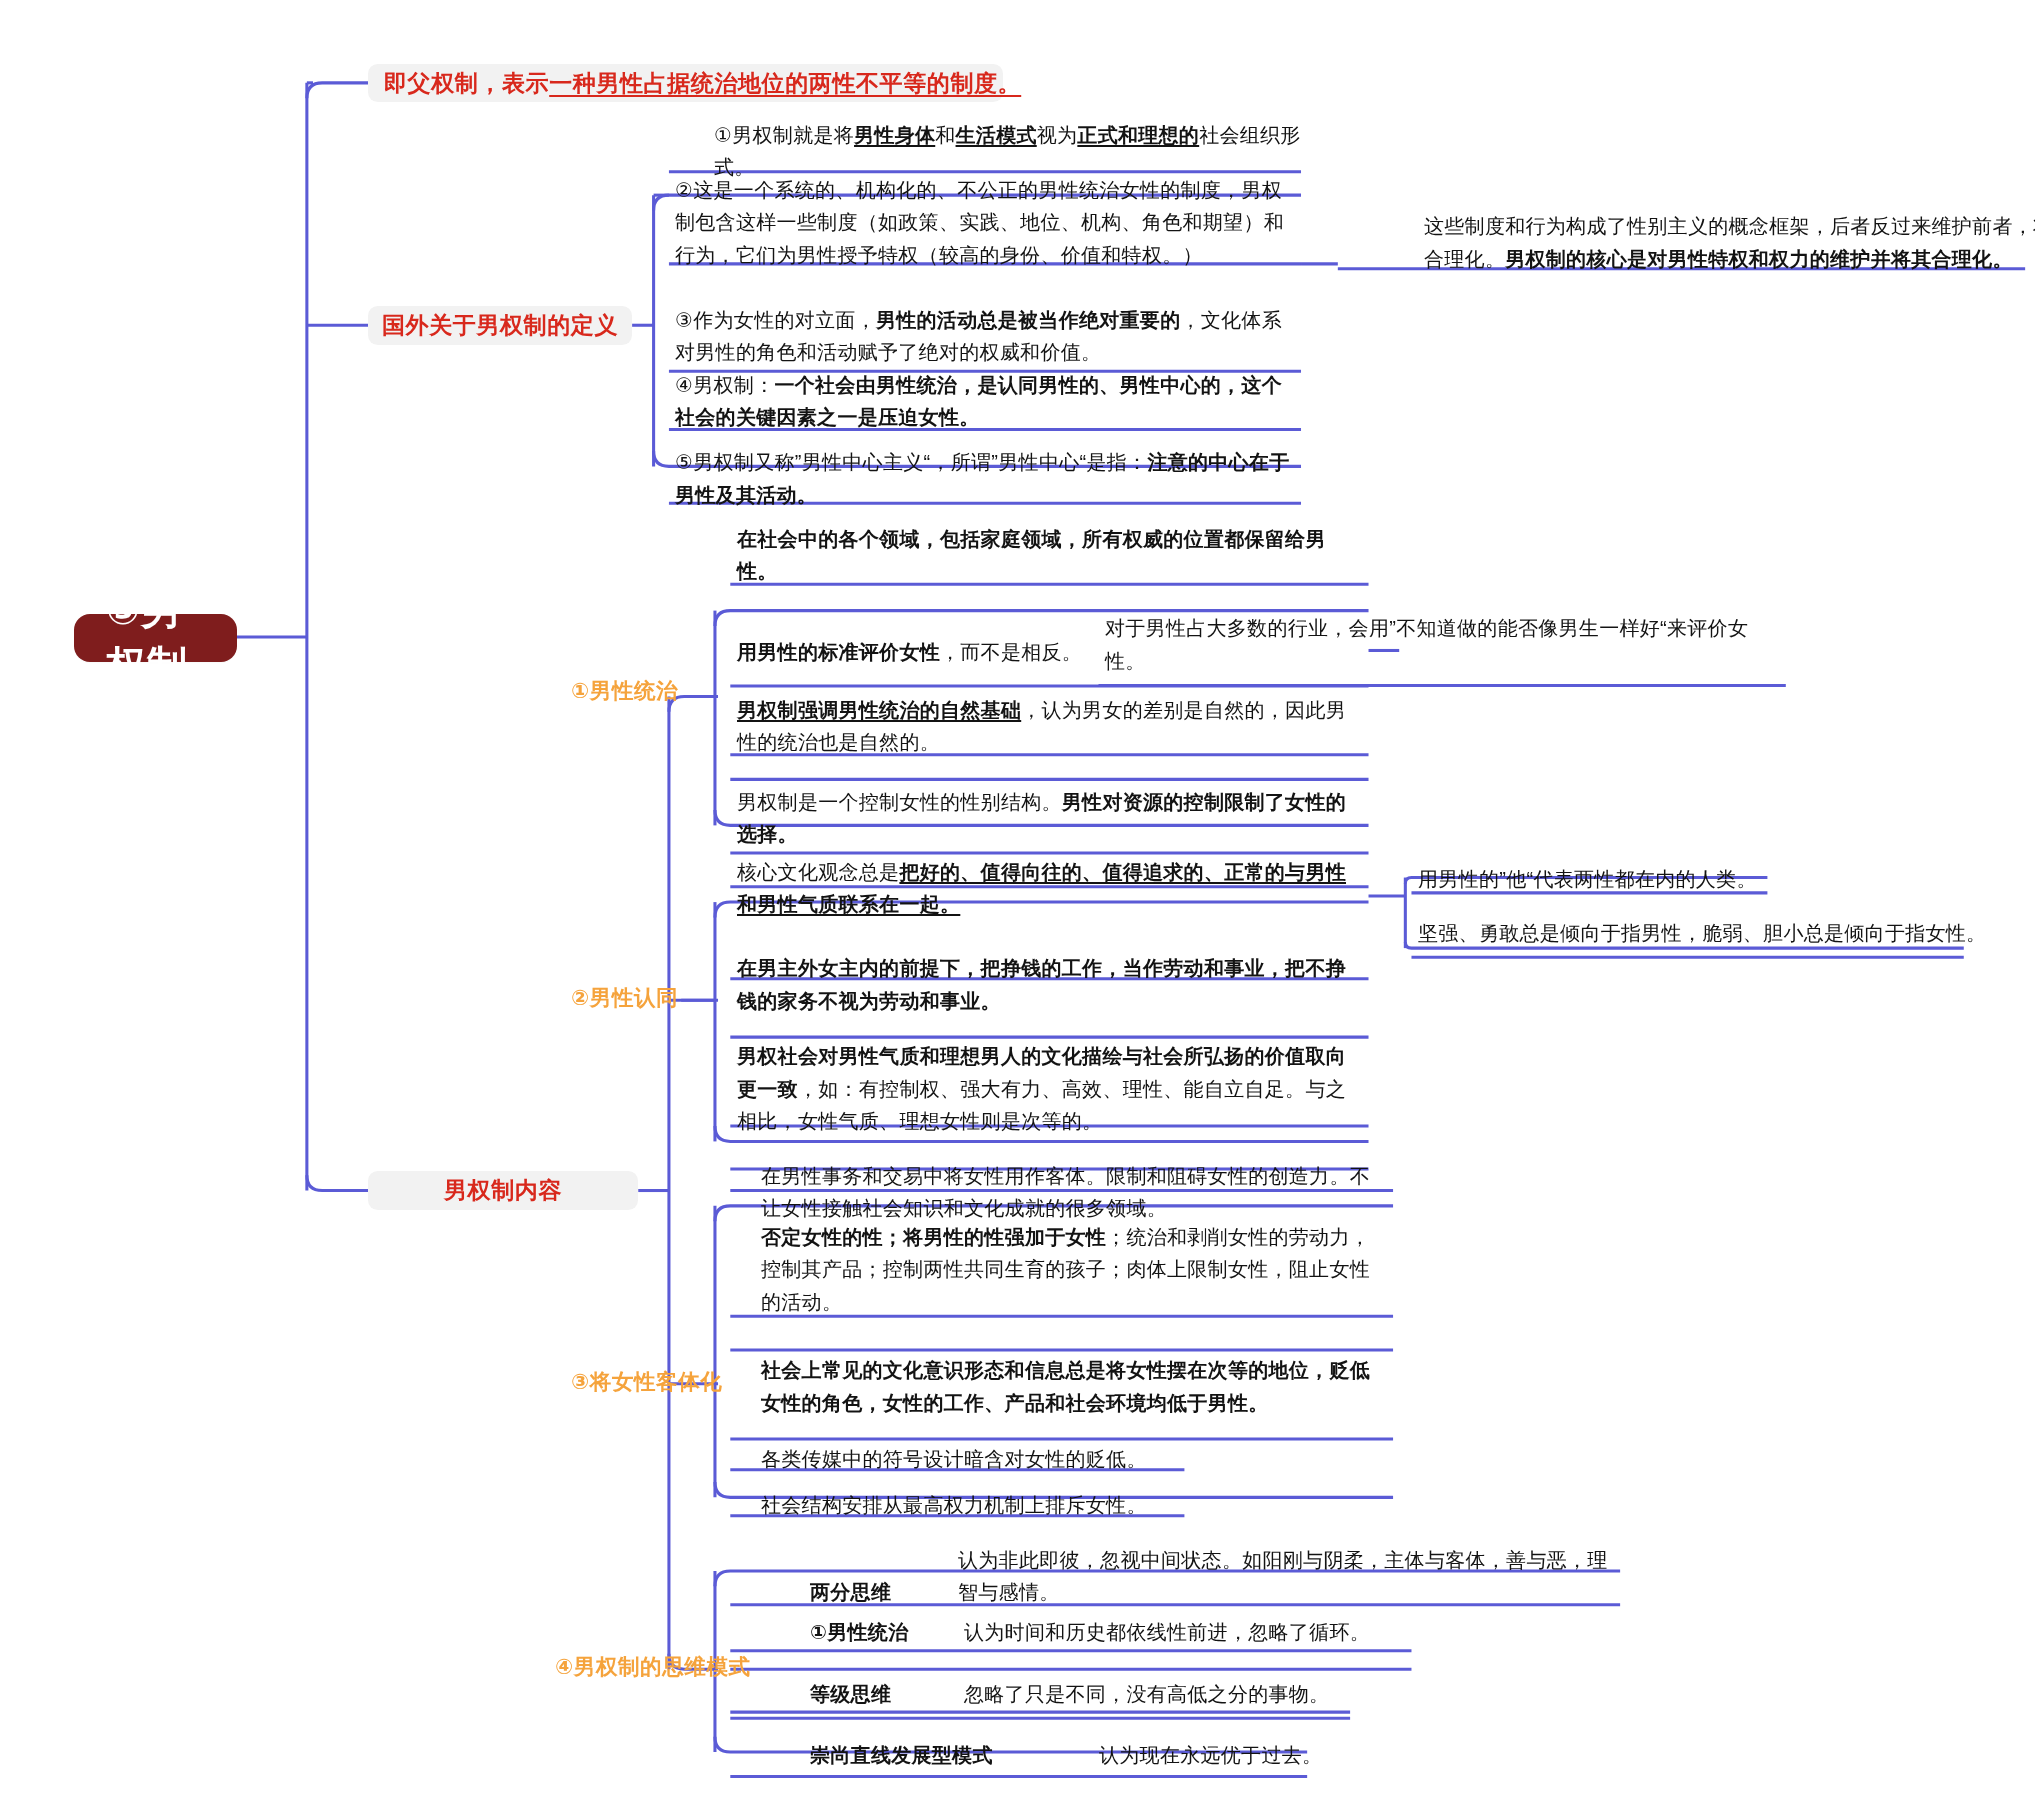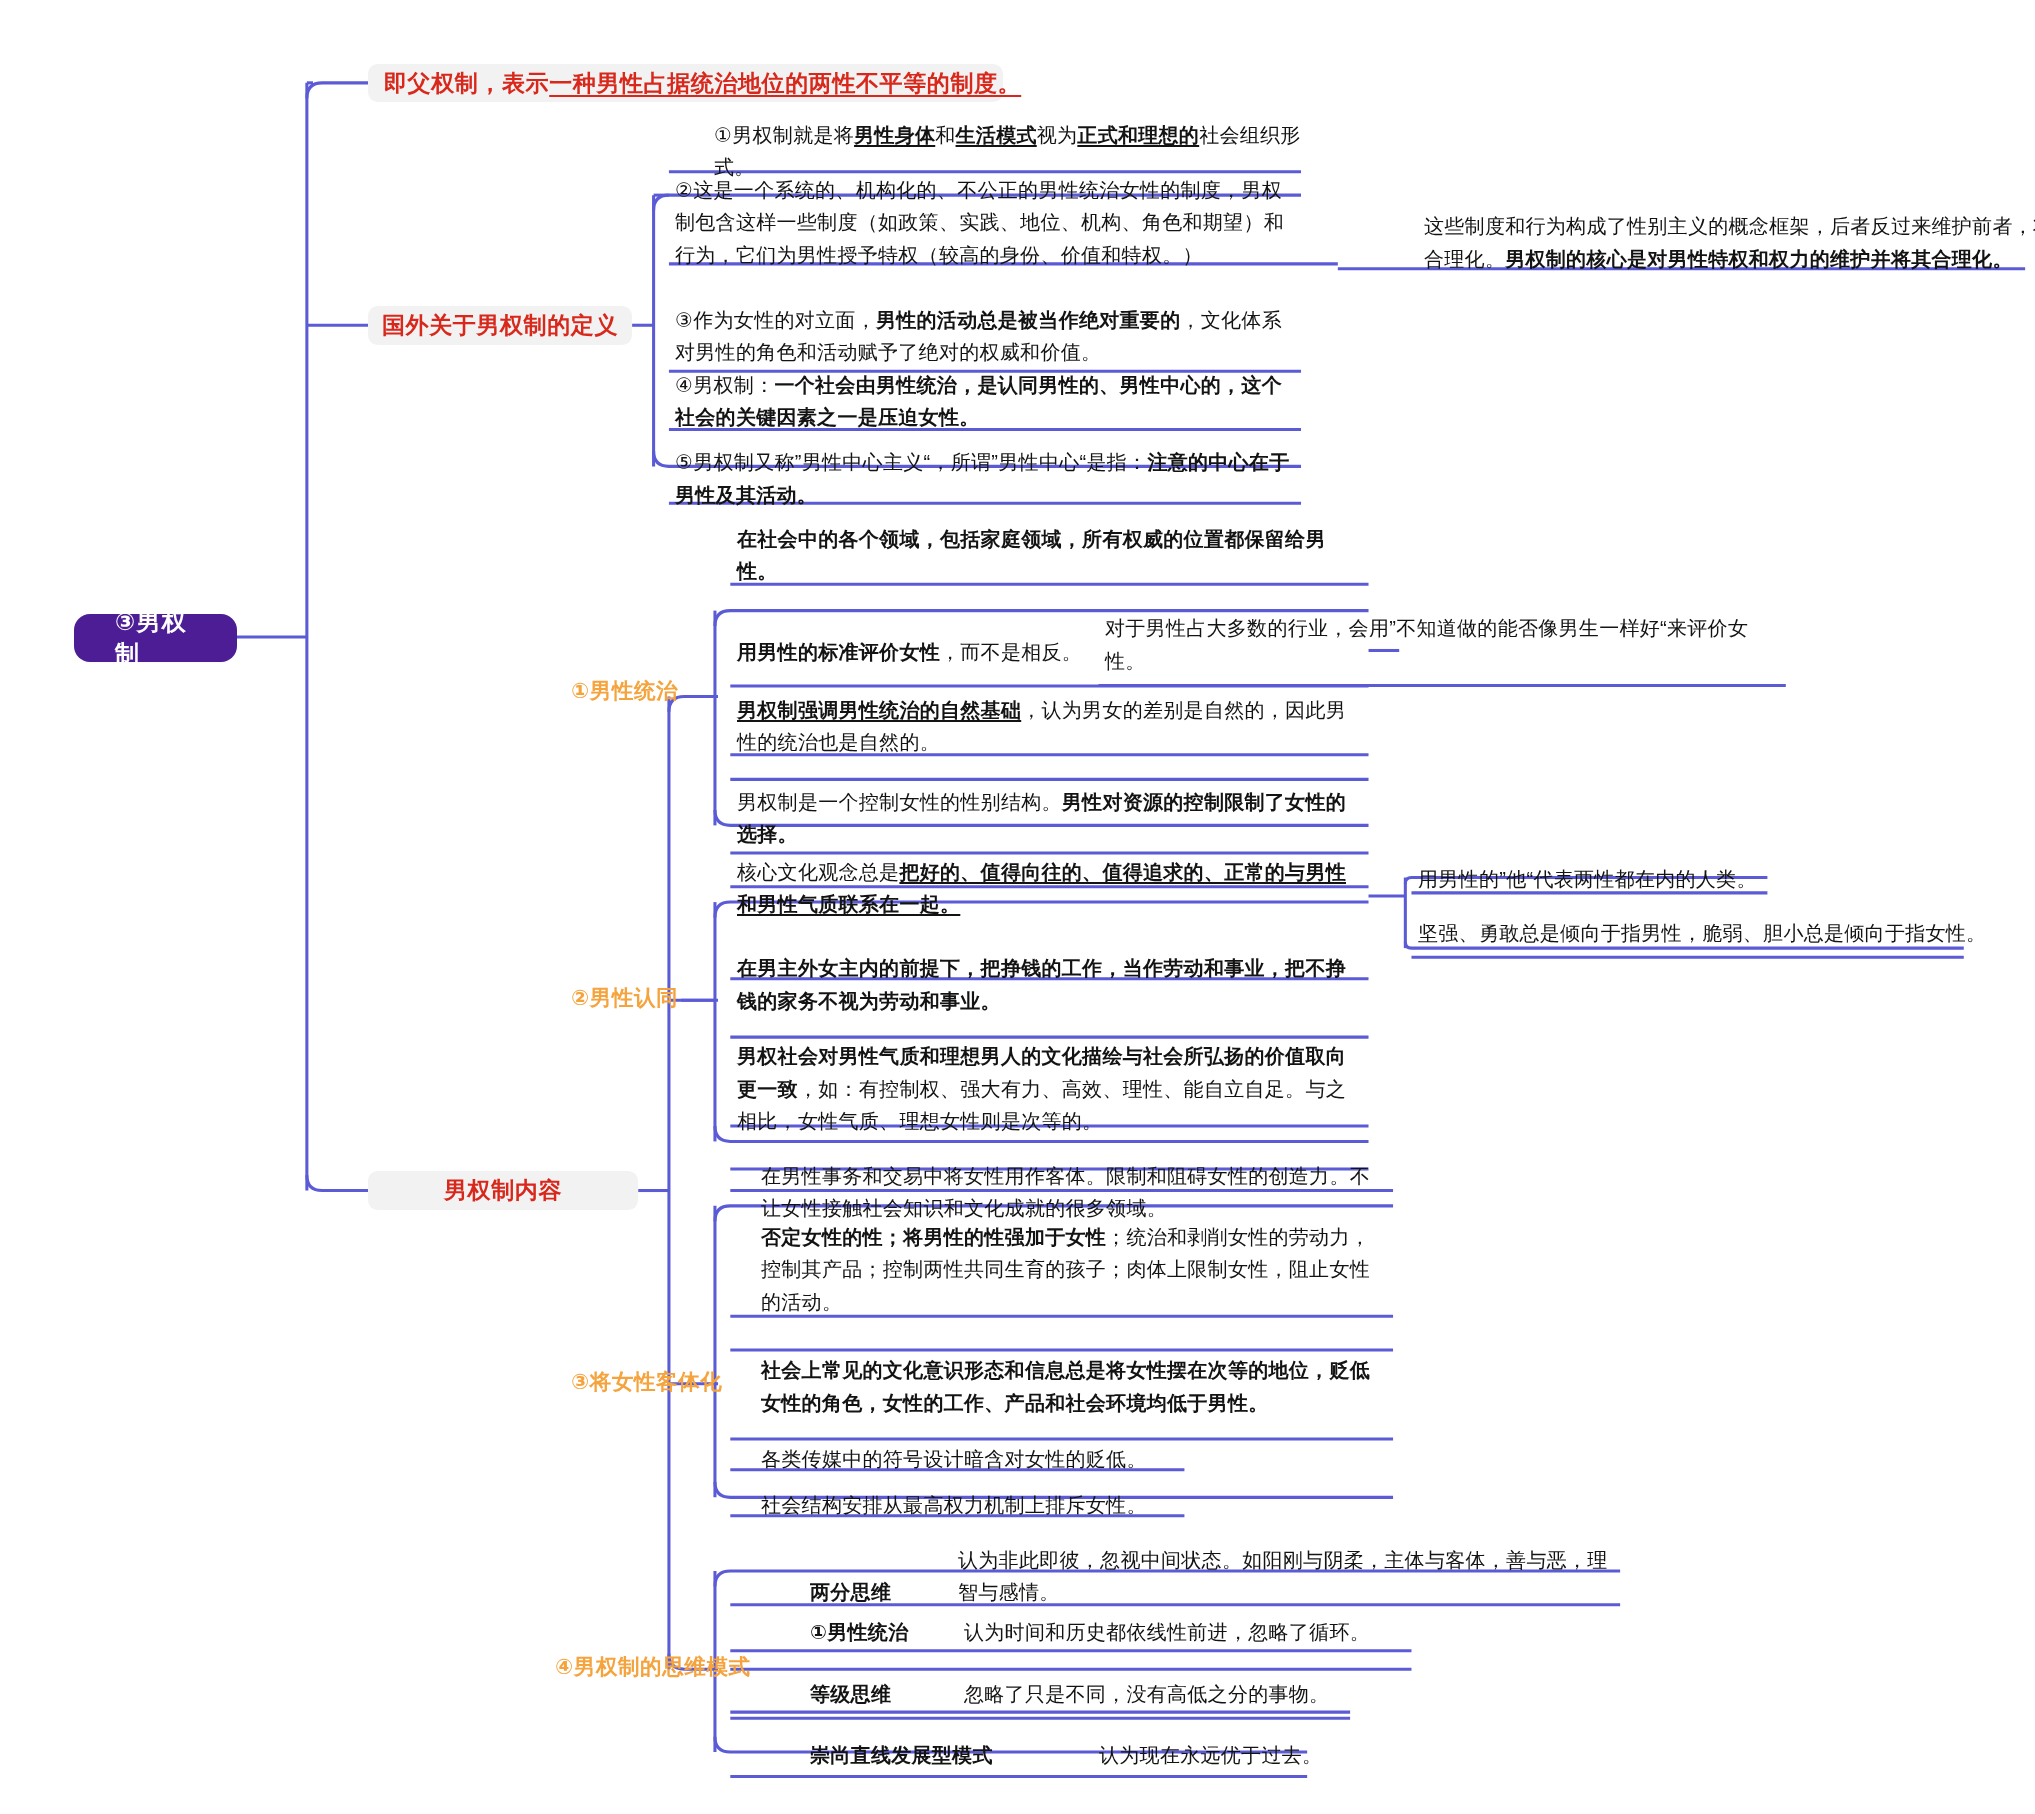--- a/index.html
+++ b/index.html
@@ -15,28 +15,28 @@
     overflow:hidden;
   }
   svg#wires{
     position:absolute;left:0;top:0;width:2035px;height:1814px;
     pointer-events:none;
   }
   .node{ position:absolute; box-sizing:border-box; }
 
   
   .root{
-    background:#4c1d95;
+    background:#7f1d1d;
     color:#ffffff;
     border-radius:16px;
-    font-size:24px;
+    font-size:40px;
     font-weight:600;
     letter-spacing:1.2px;
     display:flex;align-items:center;justify-content:center;
-    padding:16px 41px;
+    padding:16px 32px;
     box-shadow:0 1.2px 0 rgba(0,0,0,0.02);
   }
 
   
   .chip{
     background:#f2f2f2;
     color:#d8281c;
     border-radius:9.8px;
     font-size:23px;
     font-weight:700;

